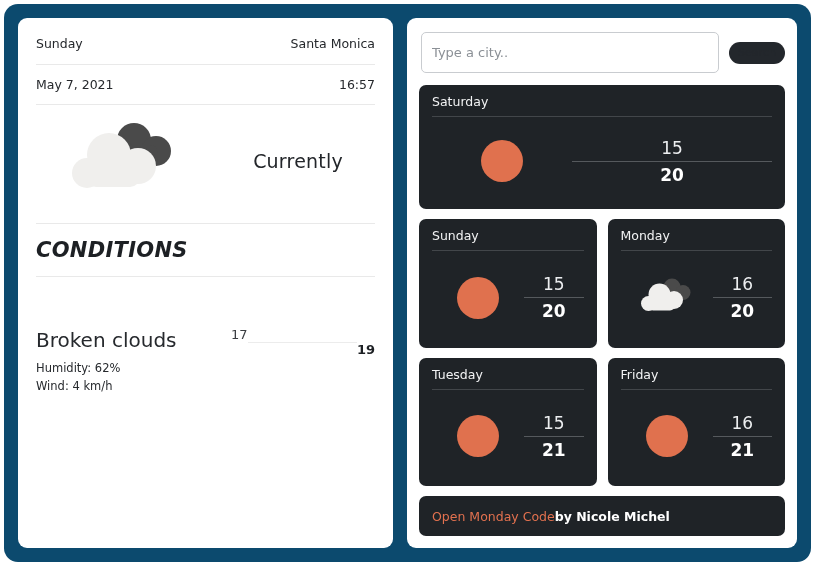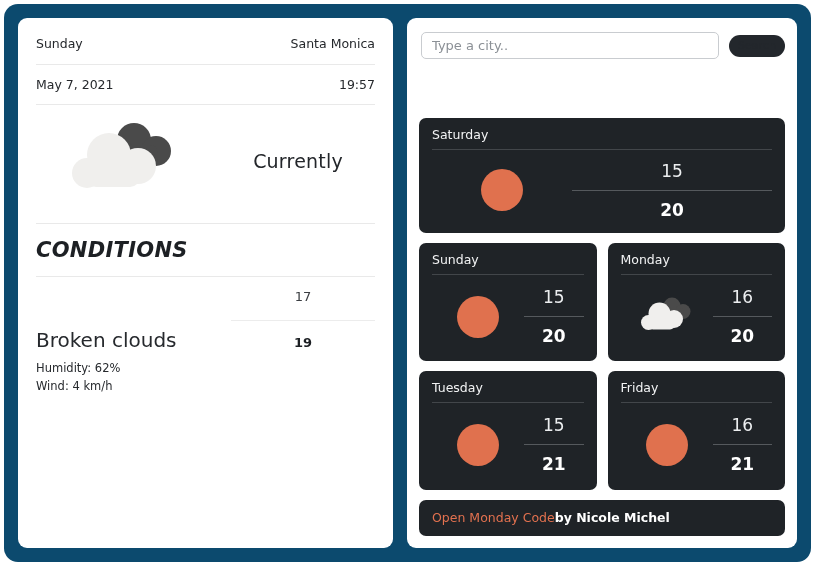--- a/index.html
+++ b/index.html
@@ -119,21 +119,21 @@
   }
   .small-stat {
     font-size: 11.5px;
     color: #26292d;
     line-height: 1.55;
   }
   #conditions-right {
     width: 150px;
     padding-left: 6px;
     display: flex;
-    flex-direction: column;
+    flex-direction: row;
     align-items: center;
   }
   .temp-min {
     font-size: 13px;
     color: #3a3d41;
     padding-bottom: 16px;
   }
   .temp-sep {
     width: 100%;
     height: 1px;
@@ -158,21 +158,21 @@
   }
 
   #search-row {
     display: flex;
     align-items: center;
     gap: 10px;
     padding: 2px 0 2px 2px;
   }
   #search-input {
     flex: 1;
-    height: 27px;
+    height: 41px;
     border: 1px solid #c9ccd0;
     border-radius: 5px;
     padding: 0 10px;
     font-size: 13px;
     font-family: "DejaVu Sans", "Liberation Sans", sans-serif;
     color: #25282c;
     background: #fff;
     outline: none;
   }
   #search-input::placeholder { color: #8b9096; }
@@ -217,40 +217,39 @@
     width: 92px;
     display: flex;
     justify-content: center;
     align-items: center;
   }
   .card-temps {
     flex: 1;
     display: flex;
     flex-direction: column;
     align-items: center;
-    gap: 6px;
   }
   .card-temp-min {
     font-size: 17px;
     color: #eceef0;
     padding-bottom: 3px;
   }
   .card-temp-sep {
     width: 100%;
     height: 1px;
     background: #55595d;
   }
   .card-temp-max {
     font-size: 17px;
     font-weight: bold;
     color: #ffffff;
     padding-top: 3px;
   }
 
-  #card-featured { height: 130px; margin-top: 47px; }
+  #card-featured { height: 130px; }
   #card-featured .card-icon-wrap { width: 140px; }
   #card-featured .card-temps { width: 200px; flex: none; }
 
   .card-row {
     display: flex;
     gap: 11px;
     height: 136px;
   }
   .card-row .card { flex: 1; }
 
@@ -280,21 +279,21 @@
   <div id="current-panel">
 
     <div id="current-top-row" class="row-between">
       <span class="meta-text">Sunday</span>
       <span class="meta-text">Santa Monica</span>
     </div>
     <div class="hr"></div>
 
     <div id="current-date-row" class="row-between">
       <span class="meta-text">May 7, 2021</span>
-      <span class="meta-text">19:57</span>
+      <span class="meta-text">16:57</span>
     </div>
     <div class="hr"></div>
 
     <div id="hero">
       <div id="hero-icon-wrap">
         <svg width="120" height="78" viewBox="0 0 120 78">
           <g fill="#4a4a4a">
             <circle cx="70" cy="17" r="17"></circle>
             <circle cx="92" cy="28" r="15"></circle>
             <circle cx="56" cy="30" r="14"></circle>

